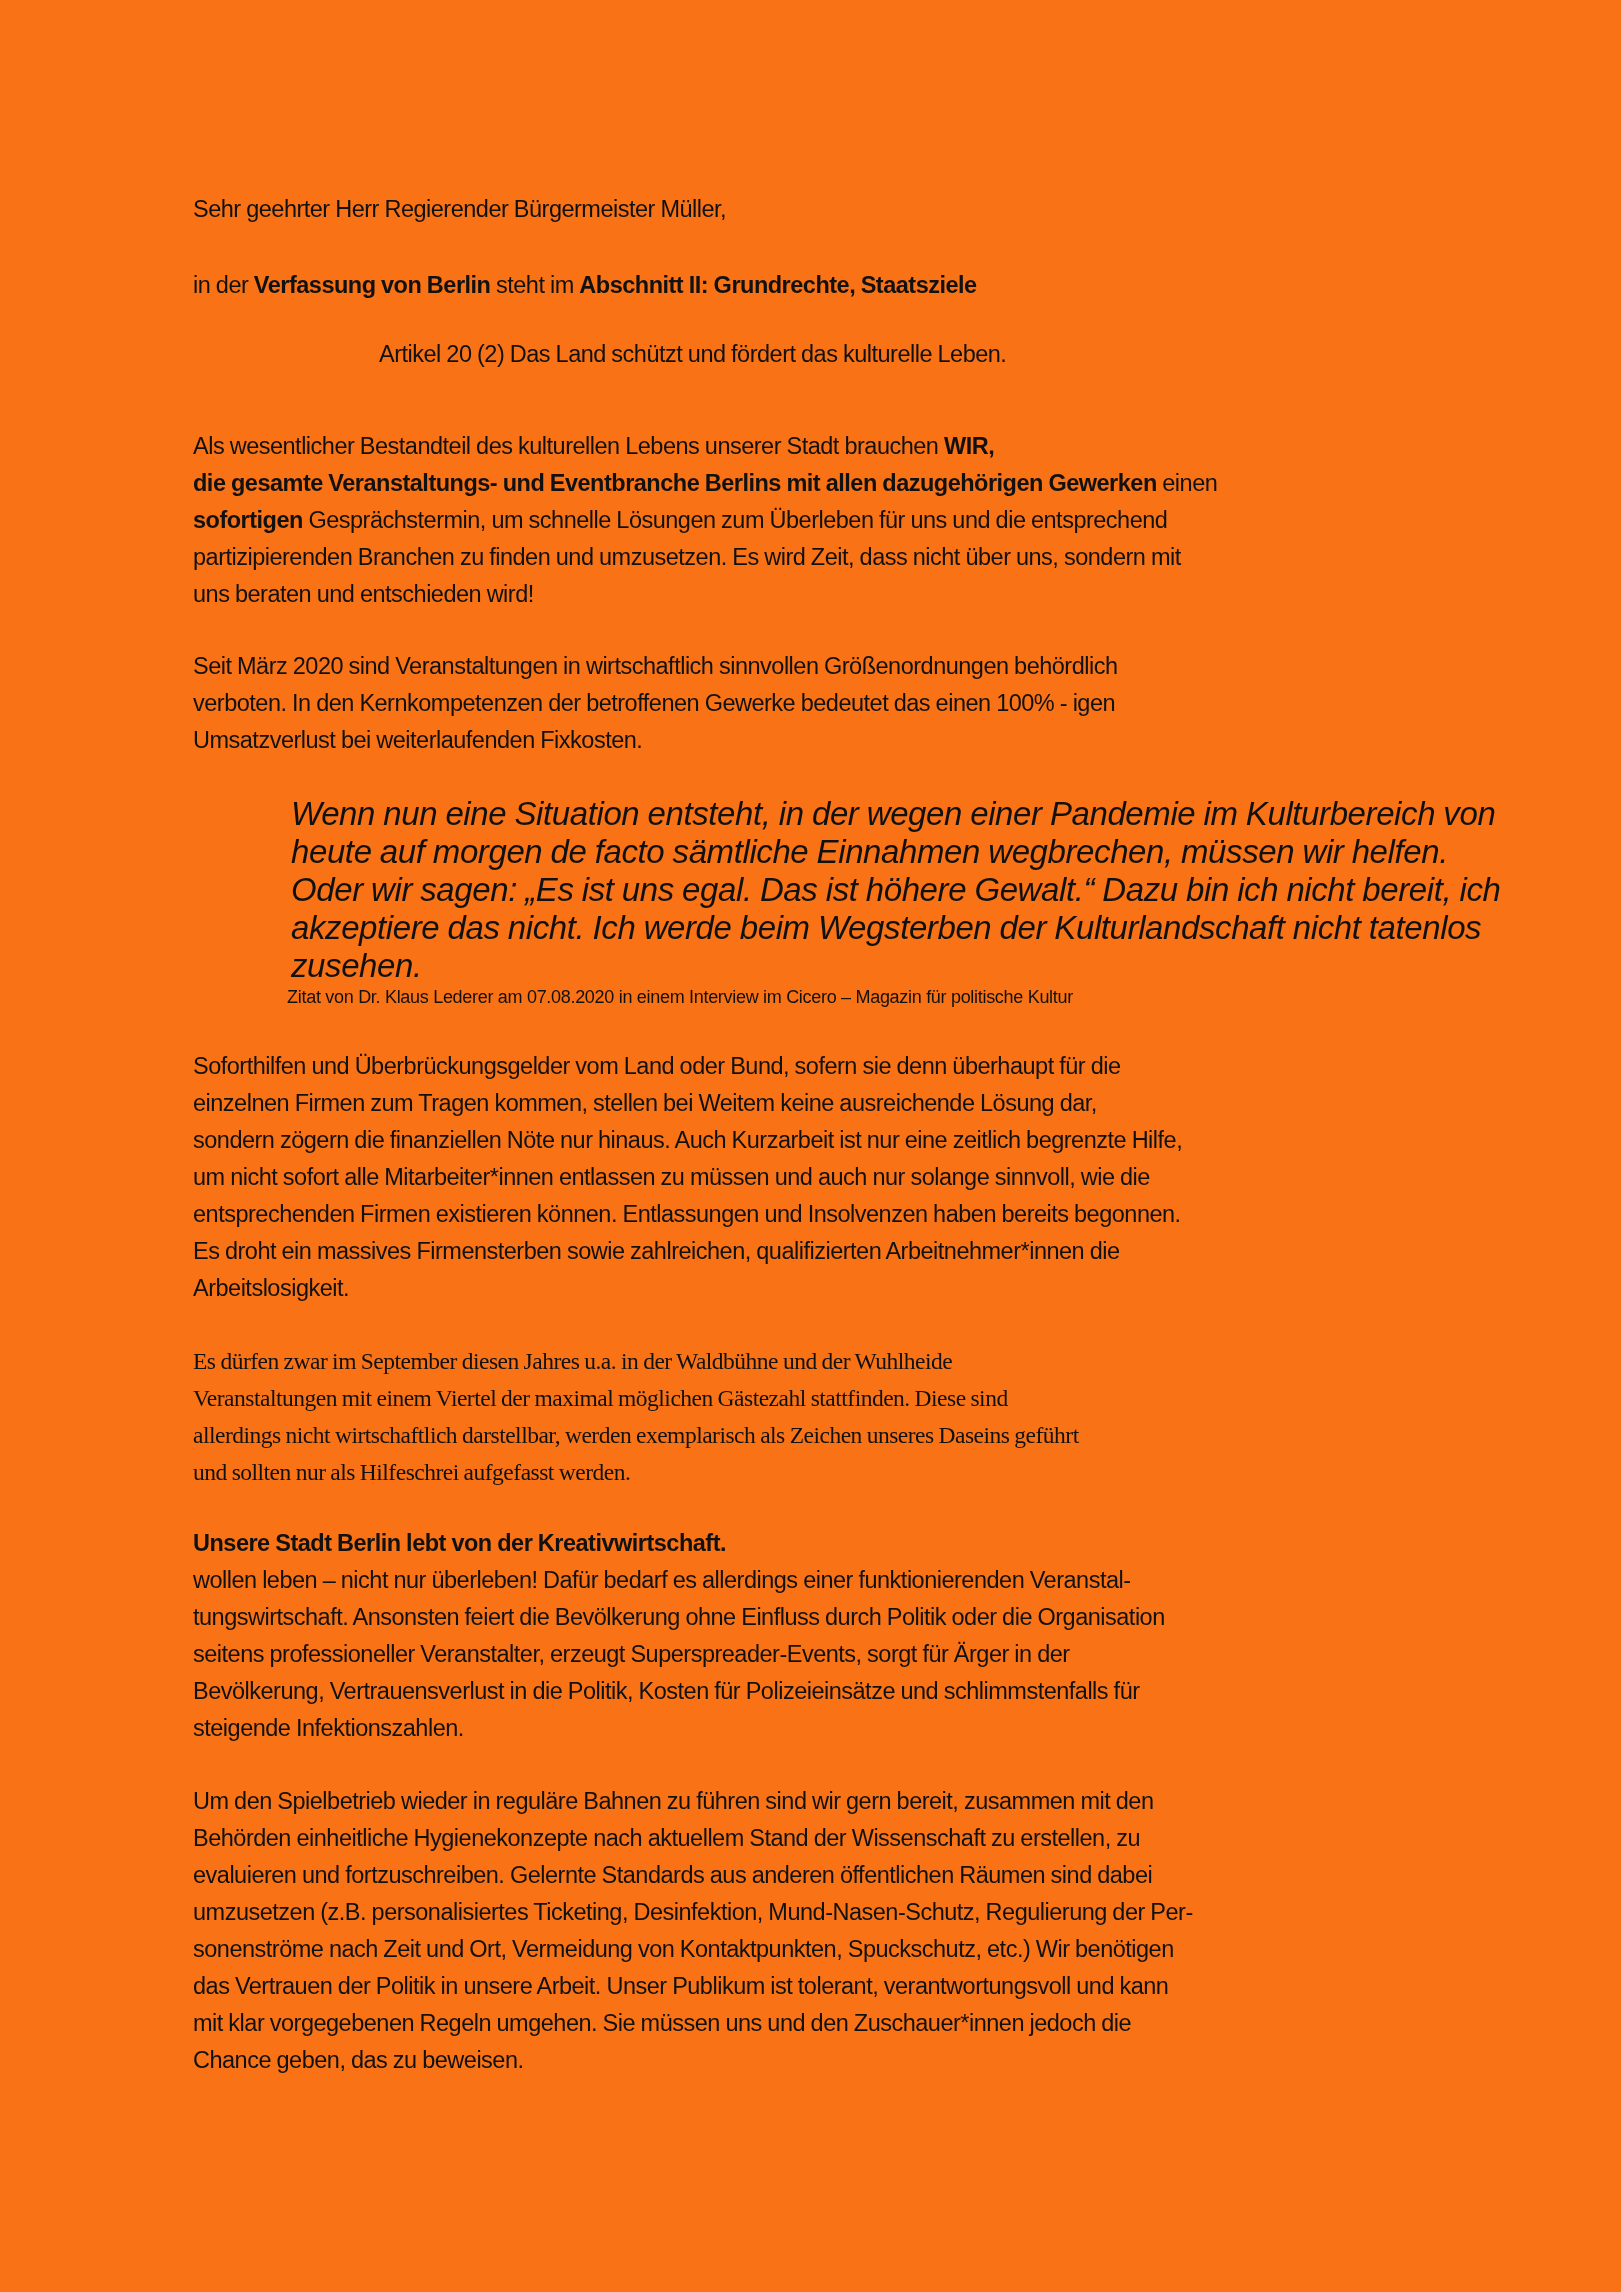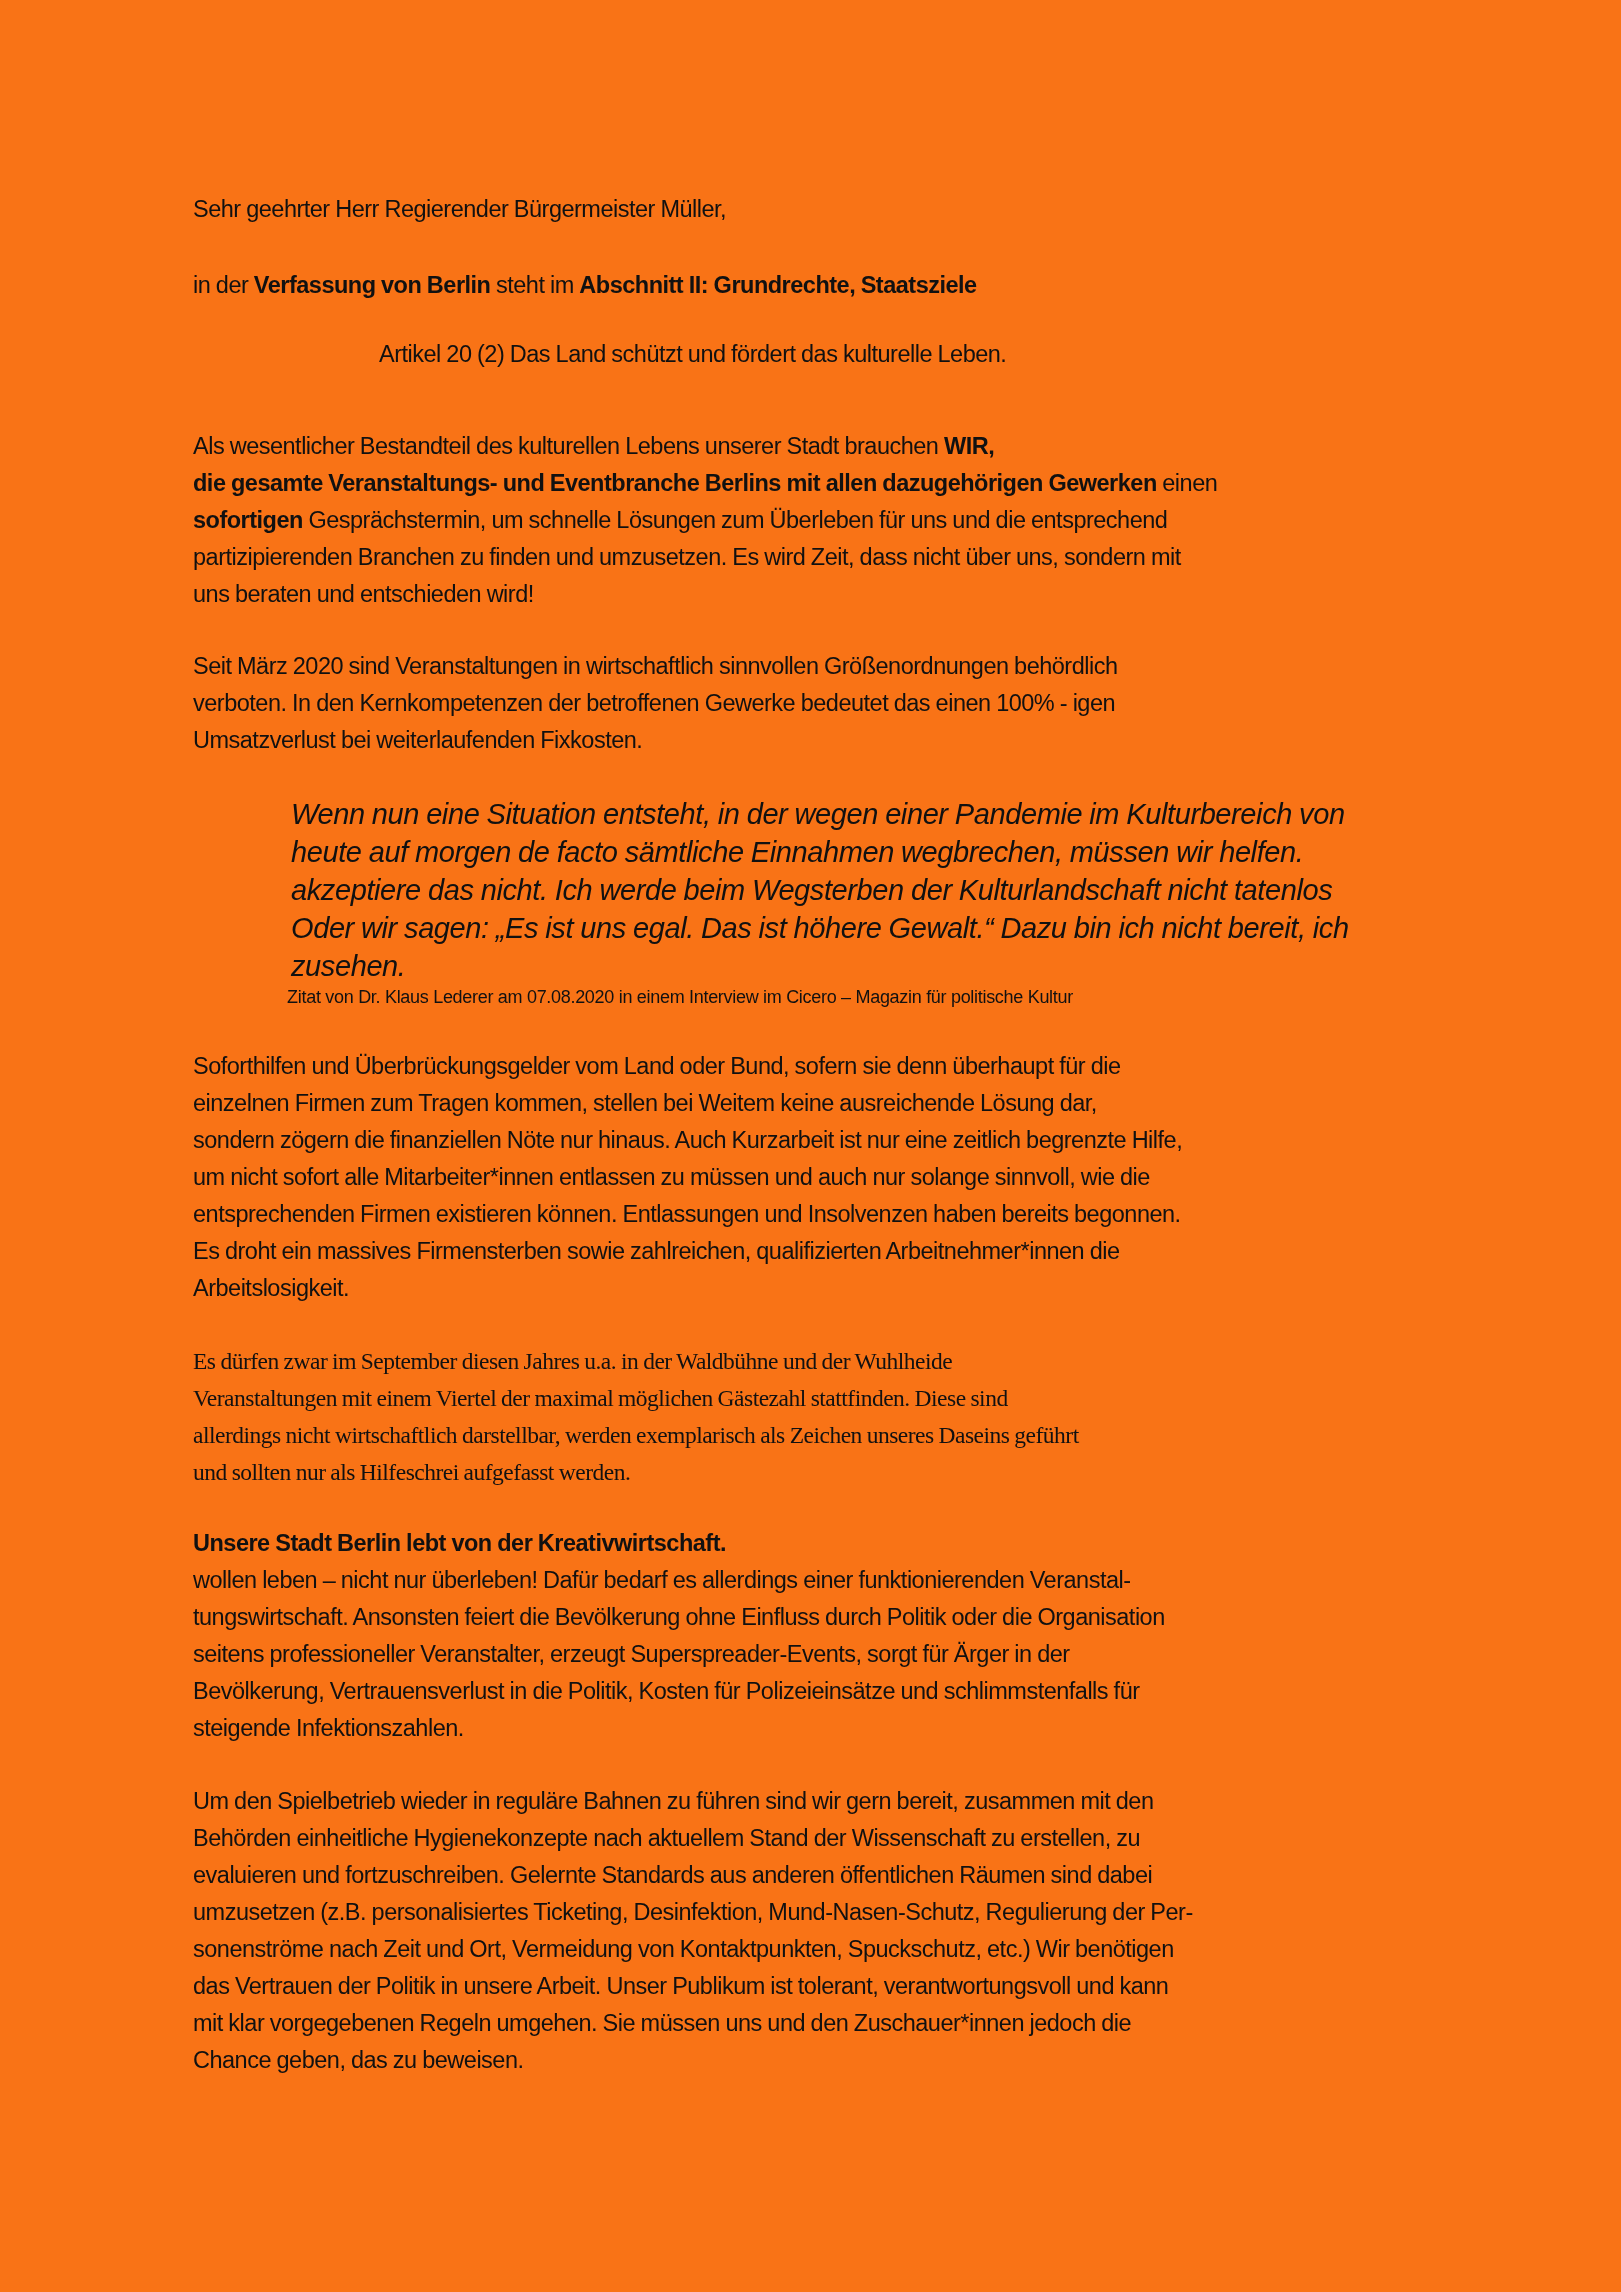--- a/index.html
+++ b/index.html
@@ -50,21 +50,21 @@
       padding-left: 186px;
     }
     .para1 { margin-top: 55px; }
     .para2 { margin-top: 35px; }
     .quote-block {
       margin-top: 36px;
       margin-left: 98px;
     }
     .quote {
       font-style: italic;
-      font-size: 29px;
+      font-size: 33px;
       line-height: 38px;
       letter-spacing: -0.4px;
       word-spacing: -0.5px;
       margin: 0;
     }
     .citation {
       font-size: 18px;
       line-height: 25.5px;
       margin: 0;
       margin-left: -3.9px;
@@ -104,22 +104,22 @@
     <p class="p para2">
       <span class="line">Seit März 2020 sind Veranstaltungen in wirtschaftlich sinnvollen Größenordnungen behördlich</span>
       <span class="line">verboten. In den Kernkompetenzen der betroffenen Gewerke bedeutet das einen 100% - igen</span>
       <span class="line">Umsatzverlust bei weiterlaufenden Fixkosten.</span>
     </p>
 
     <div class="quote-block">
       <p class="quote">
         <span class="line">Wenn nun eine Situation entsteht, in der wegen einer Pandemie im Kulturbereich von</span>
         <span class="line">heute auf morgen de facto sämtliche Einnahmen wegbrechen, müssen wir helfen.</span>
+        <span class="line">Oder wir sagen: „Es ist uns egal. Das ist höhere Gewalt.“ Dazu bin ich nicht bereit, ich</span>
         <span class="line">akzeptiere das nicht. Ich werde beim Wegsterben der Kulturlandschaft nicht tatenlos</span>
-        <span class="line">Oder wir sagen: „Es ist uns egal. Das ist höhere Gewalt.“ Dazu bin ich nicht bereit, ich</span>
         <span class="line">zusehen.</span>
       </p>
       <p class="citation">
         <span class="line">Zitat von Dr. Klaus Lederer am 07.08.2020 in einem Interview im Cicero – Magazin für politische Kultur</span>
       </p>
     </div>
 
     <p class="p para3">
       <span class="line">Soforthilfen und Überbrückungsgelder vom Land oder Bund, sofern sie denn überhaupt für die</span>
       <span class="line">einzelnen Firmen zum Tragen kommen, stellen bei Weitem keine ausreichende Lösung dar,</span>

